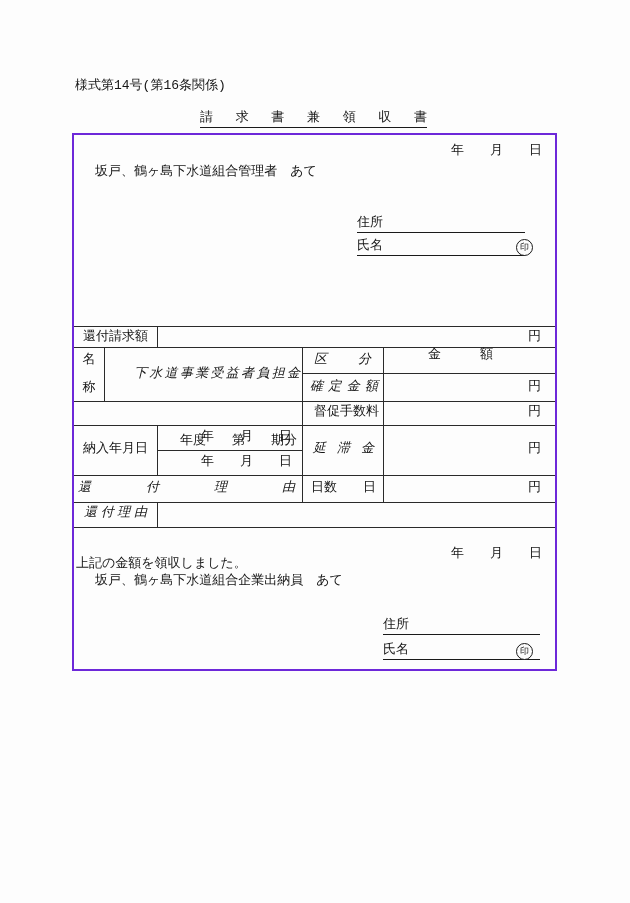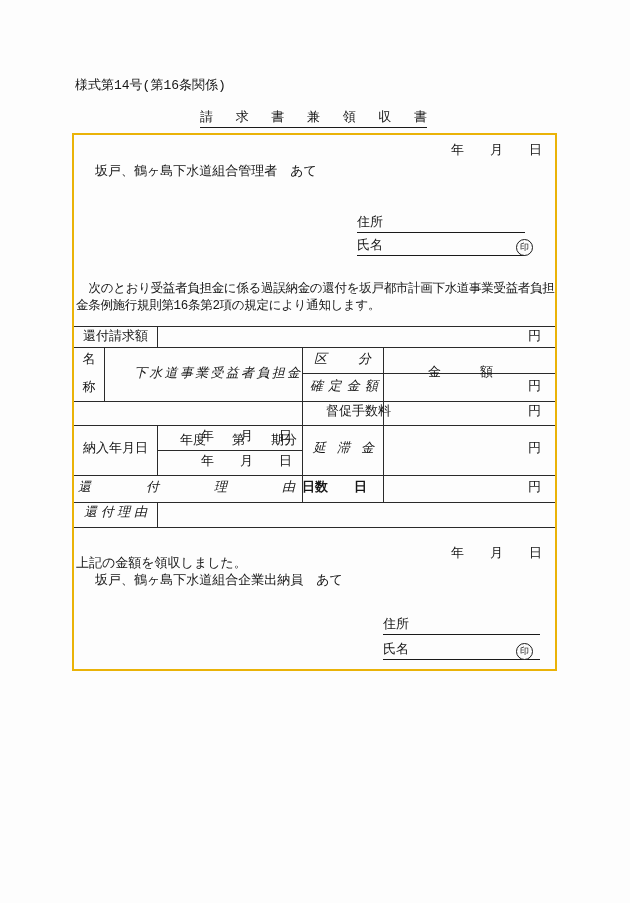--- a/index.html
+++ b/index.html
@@ -12,21 +12,21 @@
   .t { position:absolute; white-space:nowrap;font-family:Liberation Mono, monospace; }
   .title1 { left:215px; top:97px; }
   .title2 {
     left:200px; top:110px; width:227px;
     text-align:justify; text-align-last:justify;
     border-bottom:1px solid #1a1a1a; padding-bottom:2px;
   }
   .form-number { left:75px; top:79px; }
   .box {
     position:absolute; left:72px; top:133px; width:485px; height:538px;
-    border:2px solid #eab308; box-sizing:border-box;
+    border:2px solid #6d28d9; box-sizing:border-box;
   }
   .box .t, .box .cell, .box .ufield, .box .line { position:absolute; }
   .line { background:#2a2a2a; }
   .hl { height:1px; }
   .vl { width:1px; }
   .cell { box-sizing:border-box; white-space:nowrap; }
   .just { text-align:justify; text-align-last:justify; white-space:normal;font-style:italic; }
   .ctr { text-align:center; }
   .rt { text-align:right; }
   .yen { text-align:right; padding-right:14px; }
@@ -57,21 +57,20 @@
     <div class="t" style="left:21px; top:30px;">坂戸、鶴ヶ島下水道組合管理者　あて</div>
 
     <div class="ufield" style="left:283px; top:80px; width:168px;">
       <span>住所</span>
     </div>
     <div class="ufield" style="left:283px; top:103px; width:168px;">
       <span>氏名</span>
       <span class="seal" style="right:-8px; top:1px;">印</span>
     </div>
 
-    <div class="t body-text">次のとおり受益者負担金に係る過誤納金の還付を坂戸都市計画下水道事業受益者負担金条例施行規則第16条第2項の規定により通知します。</div>
 
     <div class="line hl" style="top:191px; left:0; width:481px;"></div>
     <div class="line hl" style="top:212px; left:0; width:481px;"></div>
     <div class="line hl" style="top:238px; left:228px; width:253px;"></div>
     <div class="line hl" style="top:266px; left:0; width:481px;"></div>
     <div class="line hl" style="top:290px; left:0; width:481px;"></div>
     <div class="line hl" style="top:315px; left:83px; width:145px;"></div>
     <div class="line hl" style="top:340px; left:0; width:481px;"></div>
     <div class="line hl" style="top:367px; left:0; width:481px;"></div>
     <div class="line hl" style="top:392px; left:0; width:481px;"></div>
@@ -84,40 +83,40 @@
 
     <div class="cell ctr" style="left:0; top:194px; width:83px;">還付請求額</div>
     <div class="cell" style="left:90px; top:194px; width:300px;"></div>
     <div class="cell yen" style="left:83px; top:194px; width:398px;">円</div>
 
     <div class="cell vchar" style="left:0; top:217px;">名</div>
     <div class="cell vchar" style="left:0; top:245px;">称</div>
     <div class="cell just" style="left:44px; top:231px; width:198px; padding:0 16px;">下水道事業受益者負担金</div>
 
     <div class="cell just" style="left:228px; top:217px; width:81px; padding:0 12px;">区分</div>
-    <div class="cell ctr" style="left:309px; top:230px; width:144px;padding-left:11px;">金　　　額</div>
+    <div class="cell ctr" style="left:309px; top:212px; width:144px;padding-left:11px;">金　　　額</div>
 
     <div class="cell just" style="left:228px; top:244px; width:81px; padding:0 5px 0 8px;">確定金額</div>
     <div class="cell" style="left:315px; top:244px; width:140px;"></div>
     <div class="cell yen" style="left:309px; top:244px; width:172px;">円</div>
 
     <div class="cell rt" style="left:0; top:269px; width:228px; padding-right:5px;margin-top:29px;">年度　　第　　期分</div>
-    <div class="cell" style="left:228px; top:269px; width:81px; padding-left:24px;">督促手数料</div>
+    <div class="cell" style="left:228px; top:269px; width:81px; padding-left:8px;text-align:center;">督促手数料</div>
     <div class="cell" style="left:315px; top:269px; width:140px;"></div>
     <div class="cell yen" style="left:309px; top:269px; width:172px;">円</div>
 
     <div class="cell ctr" style="left:0; top:306px; width:83px;">納入年月日</div>
     <div class="cell rt" style="left:83px; top:294px; width:145px; padding-right:10px;">年　　月　　日</div>
     <div class="cell rt" style="left:83px; top:319px; width:145px; padding-right:10px;">年　　月　　日</div>
     <div class="cell just" style="left:228px; top:306px; width:81px; padding:0 9px 0 11px;">延滞金</div>
     <div class="cell" style="left:315px; top:306px; width:140px;"></div>
     <div class="cell yen" style="left:309px; top:306px; width:172px;">円</div>
 
     <div class="cell just" style="left:0; top:345px; width:228px; padding:0 7px 0 4px;">還付理由</div>
-    <div class="cell" style="left:228px; top:345px; width:81px; font-weight:bold;">日数　　日</div>
+    <div class="cell" style="left:228px; top:345px; width:81px; padding-left:9px;">日数　　日</div>
     <div class="cell" style="left:315px; top:345px; width:140px;"></div>
     <div class="cell yen" style="left:309px; top:345px; width:172px;">円</div>
 
     <div class="cell just" style="left:0; top:370px; width:83px; padding:0 10px;">還付理由</div>
     <div class="cell" style="left:90px; top:370px; width:380px;"></div>
 
     <div class="t" style="left:2px; top:395px;margin-top:27px;">上記の金額を領収しました。</div>
     <div class="t" style="right:13px; top:412px;">年　　月　　日</div>
     <div class="t" style="left:21px; top:439px;">坂戸、鶴ヶ島下水道組合企業出納員　あて</div>
 

